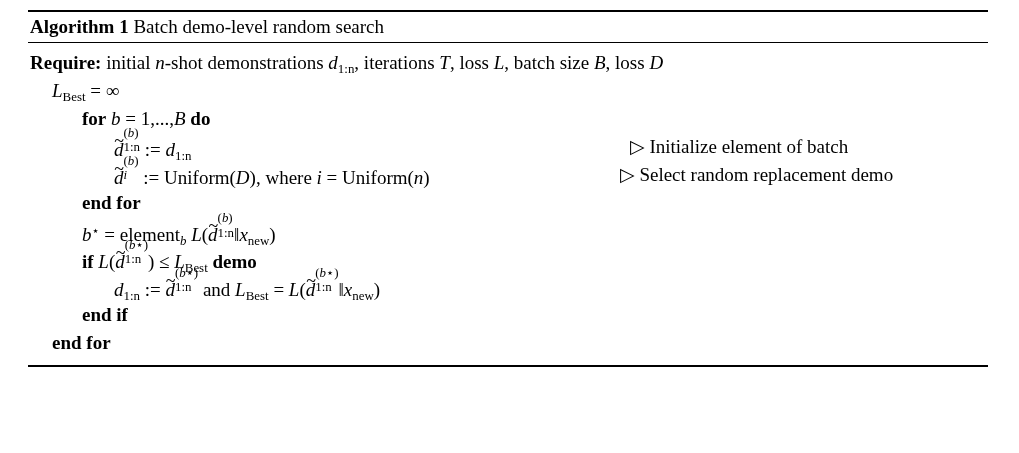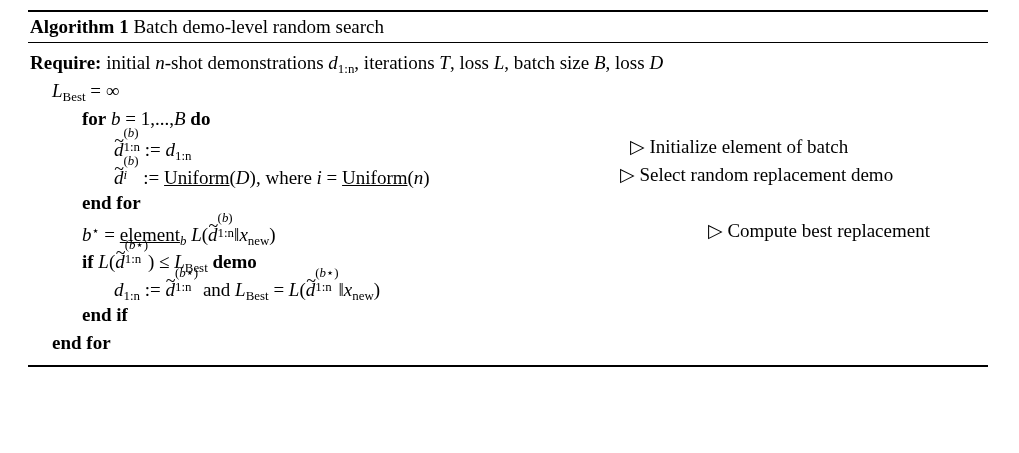--- a/index.html
+++ b/index.html
@@ -47,21 +47,21 @@
   .kw { font-weight: bold; }
   .comment {
     position: absolute;
     white-space: nowrap;
   }
   .c1 { left: 600px; }
   .c2 { left: 590px; }
   .c3 { left: 678px; }
   
   .mi { font-family: "Liberation Serif", serif; font-style: italic; }
-  .mr { font-family: "Liberation Serif", serif; font-style: normal; text-decoration: underline; }
+  .mr { font-family: "Liberation Serif", serif; font-style: normal; }
   .cal { font-family: "Liberation Serif", serif; font-style: italic; }
   .sub {
     font-size: 0.68em;
     vertical-align: -0.28em;
     font-style: normal;
   }
   .sup {
     font-size: 0.68em;
     vertical-align: 0.5em;
     font-style: normal;
@@ -149,21 +149,20 @@
 
     <div class="line ind2">
       <span class="kw">end for</span>
     </div>
 
     <div class="line ind2">
       <span class="mi">b</span><span class="sup">⋆</span>
       <span class="op">=</span>
       <span class="mr">element</span><span class="sub"><span class="mi">b</span></span>
       <span class="cal">L</span><span class="op">(</span><span class="tilde-d"><span class="tl">~</span><span class="mi">d</span></span><span class="subsup"><span class="up">(<span class="mi">b</span>)</span><span class="dn">1:n</span></span><span class="op">‖</span><span class="mi">x</span><span class="sub">new</span><span class="op">)</span>
-      <span class="comment c3"><span>▷</span> <span>Compute best replacement</span></span>
     </div>
 
     <div class="line ind2">
       <span class="kw">if</span>
       <span class="cal">L</span><span class="op">(</span><span class="tilde-d"><span class="tl">~</span><span class="mi">d</span></span><span class="subsup"><span class="up">(<span class="mi">b</span><span>⋆</span>)</span><span class="dn">1:n</span></span><span class="op">)</span>
       <span class="op">≤</span>
       <span class="cal">L</span><span class="sub">Best</span>
       <span class="kw">demo</span>
     </div>
 

